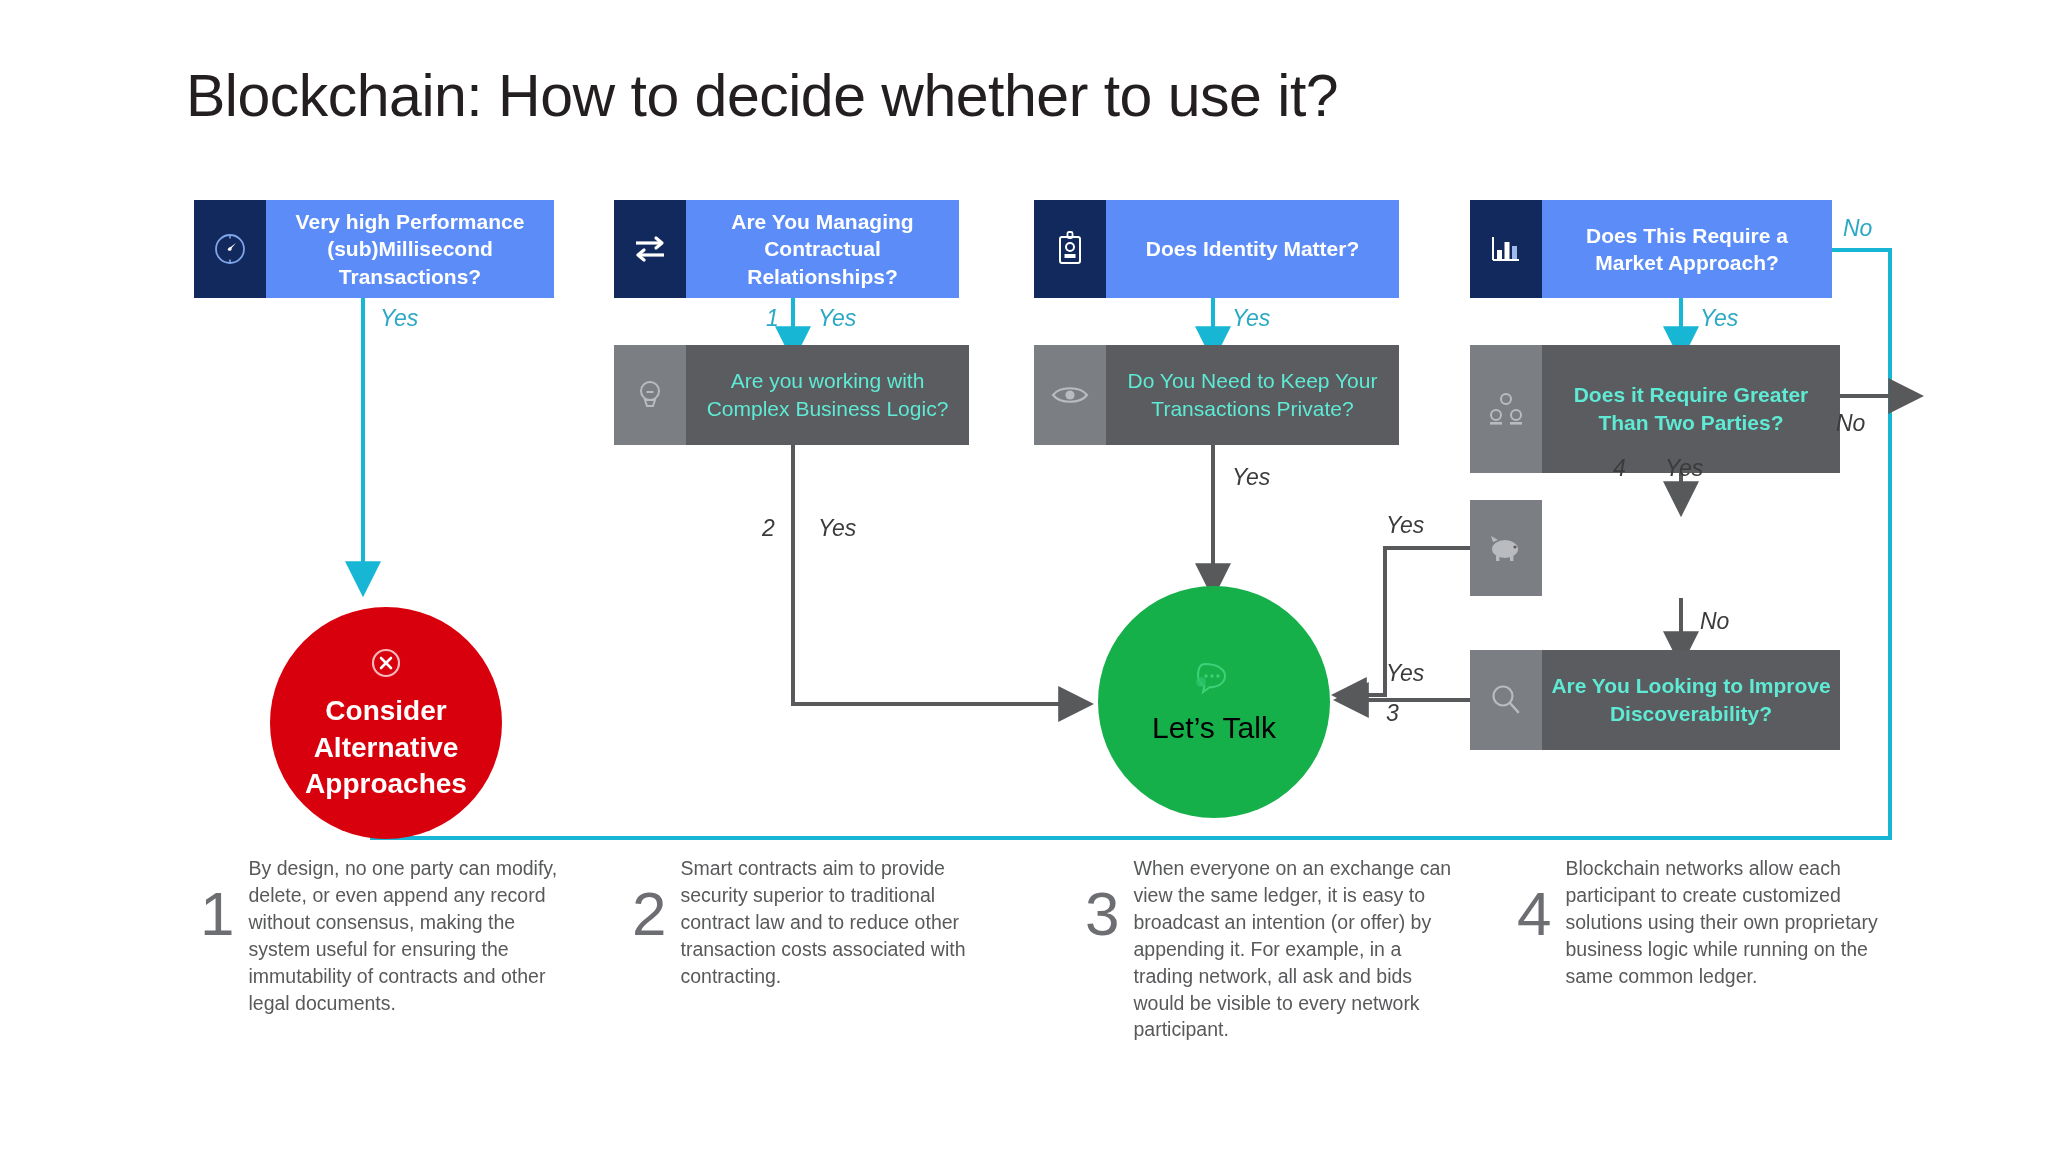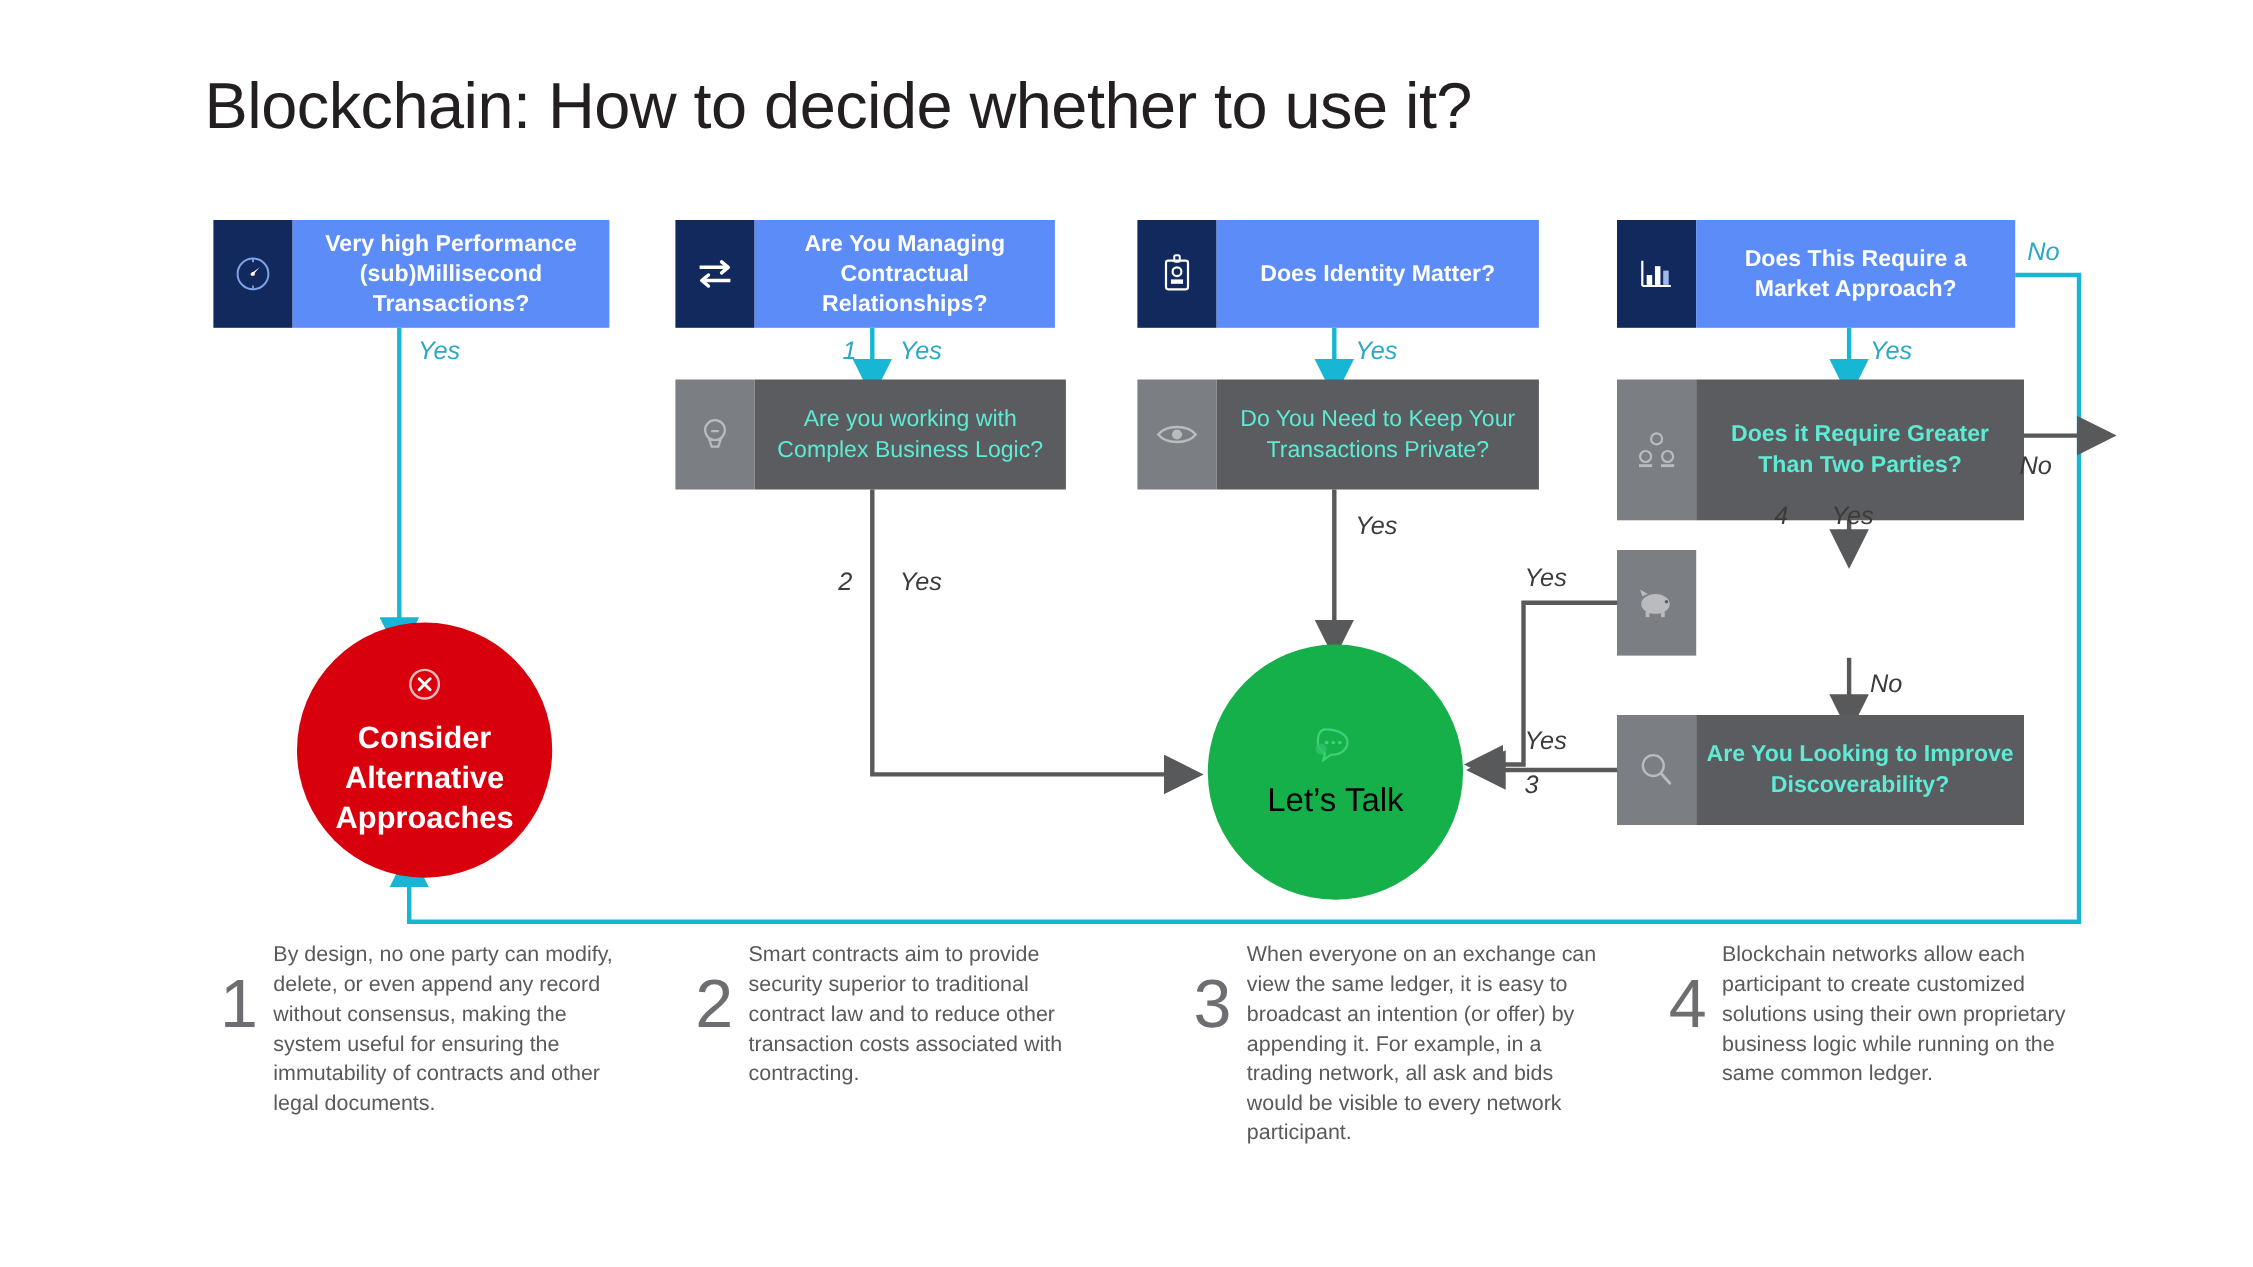--- a/index.html
+++ b/index.html
@@ -191,21 +191,21 @@
   <div class="node gray bold" id="node-q4c" style="left:1470px;top:650px;width:370px;height:100px;">
     <div class="ico">
       <svg width="38" height="38" viewBox="0 0 38 38">
         <circle cx="16" cy="15" r="9.5" fill="none" stroke="#b9bbbe" stroke-width="2.2"></circle>
         <line x1="23" y1="22" x2="31" y2="31" stroke="#b9bbbe" stroke-width="2.6" stroke-linecap="round"></line>
       </svg>
     </div>
     <div class="lbl">Are You Looking to Improve Discoverability?</div>
   </div>
 
-  <div class="circle" id="node-red" style="left:270px;top:566px;width:232px;height:232px;">
+  <div class="circle" id="node-red" style="left:270px;top:607px;width:232px;height:232px;">
     <div class="cicon">
       <svg width="40" height="40" viewBox="0 0 40 40">
         <circle cx="20" cy="20" r="13" fill="none" stroke="#f4b7ba" stroke-width="2.2"></circle>
         <line x1="15" y1="15" x2="25" y2="25" stroke="#ffffff" stroke-width="2.6" stroke-linecap="round"></line>
         <line x1="25" y1="15" x2="15" y2="25" stroke="#ffffff" stroke-width="2.6" stroke-linecap="round"></line>
       </svg>
     </div>
     <div class="ctext">Consider Alternative Approaches</div>
   </div>
 

